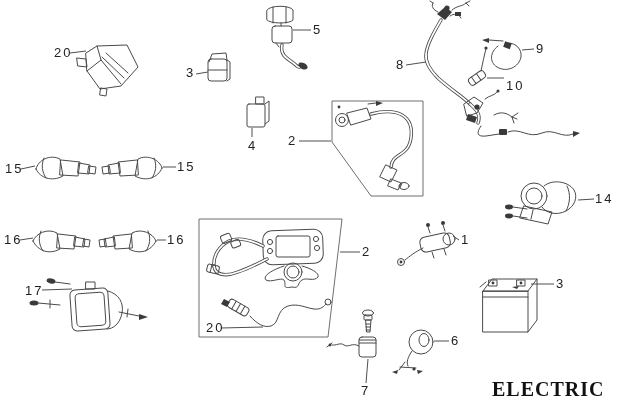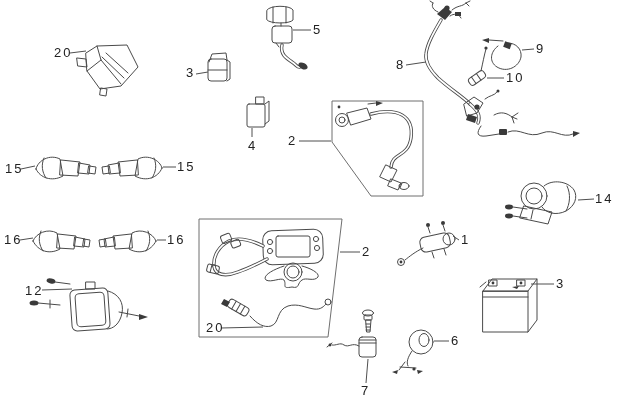--- a/index.html
+++ b/index.html
@@ -298,28 +298,29 @@
     </g>
   </svg>
 
   <span class="part-label" style="left:54px;top:46px">20</span>
   <span class="part-label" style="left:186px;top:66px">3</span>
   <span class="part-label" style="left:313px;top:23px">5</span>
   <span class="part-label" style="left:248px;top:139px">4</span>
   <span class="part-label" style="left:288px;top:134px">2</span>
   <span class="part-label" style="left:396px;top:58px">8</span>
   <span class="part-label" style="left:536px;top:42px">9</span>
-  <span class="part-label" style="left:506px;top:71px">10</span>
+  <span class="part-label" style="left:506px;top:79px">10</span>
   <span class="part-label" style="left:5px;top:162px">15</span>
   <span class="part-label" style="left:177px;top:160px">15</span>
   <span class="part-label" style="left:4px;top:233px">16</span>
   <span class="part-label" style="left:167px;top:233px">16</span>
   <span class="part-label" style="left:595px;top:192px">14</span>
   <span class="part-label" style="left:461px;top:233px">1</span>
   <span class="part-label" style="left:556px;top:277px">3</span>
   <span class="part-label" style="left:362px;top:245px">2</span>
   <span class="part-label" style="left:206px;top:321px">20</span>
-  <span class="part-label" style="left:25px;top:284px">12</span>
+  <span class="part-label" style="left:25px;top:284px">17</span>
   <span class="part-label" style="left:361px;top:384px">7</span>
   <span class="part-label" style="left:451px;top:334px">6</span>
 
+  <div class="diagram-title">ELECTRIC</div>
 
 </div>
 
 </body></html>

